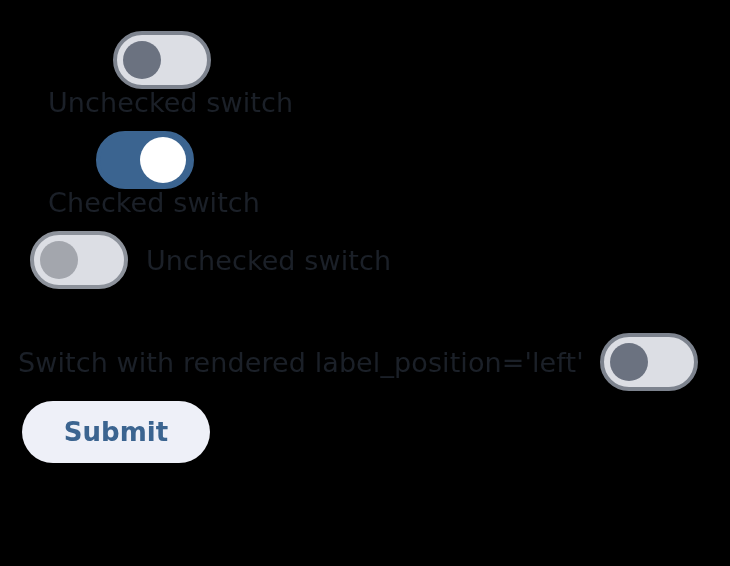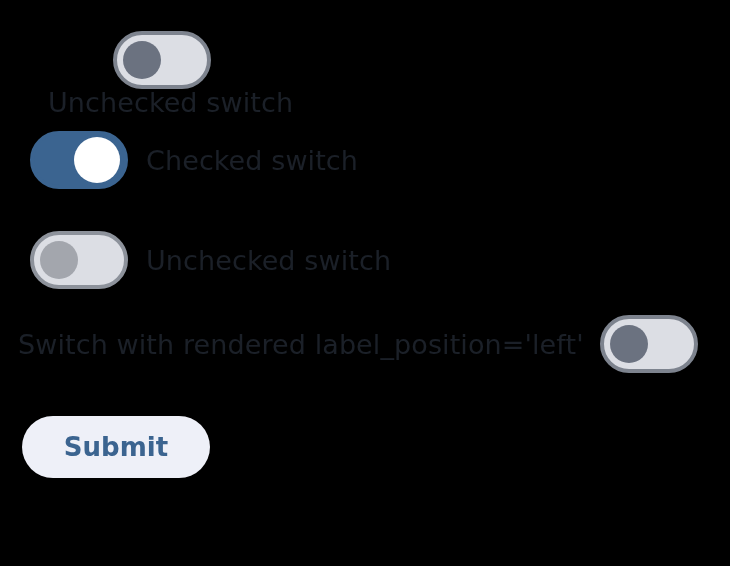--- a/index.html
+++ b/index.html
@@ -26,26 +26,26 @@
   }
 
   
   .switch-row {
     position: absolute;
     display: flex;
     align-items: center;
     left: 30px;
   }
   .switch-row.row-1 { top: 31px; flex-direction: column; }
-  .switch-row.row-2 { top: 131px; }
+  .switch-row.row-2 { top: 131px; flex-direction: column; }
   .switch-row.row-3 { top: 231px; }
 
   .switch-row.row-4 {
     left: 18px;
-    top: 315px;
+    top: 333px;
     width: 694px;
   }
 
   
   .switch {
     position: relative;
     width: 98px;
     height: 58px;
     border-radius: 29px;
     background: #dcdee4;
@@ -98,21 +98,21 @@
   }
   .switch-label.label-left {
     margin-left: 0;
     margin-right: 16px;
   }
 
   
   .submit-wrap {
     position: absolute;
     left: 22px;
-    top: 416px;
+    top: 401px;
   }
   .submit-button {
     display: inline-flex;
     align-items: center;
     justify-content: center;
     min-width: 188px;
     height: 62px;
     padding: 0 26px;
     border: none;
     border-radius: 31px;

